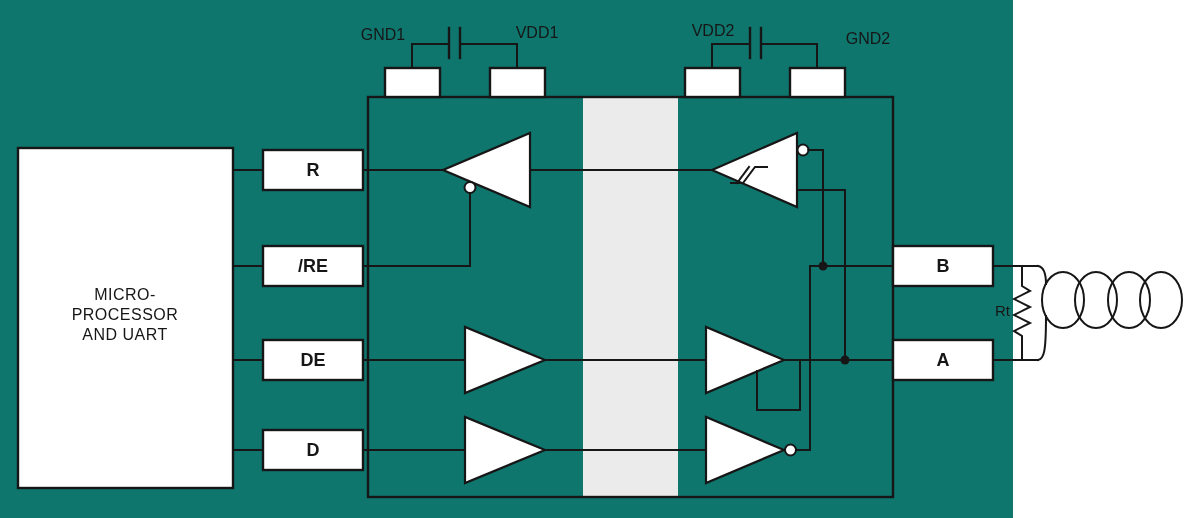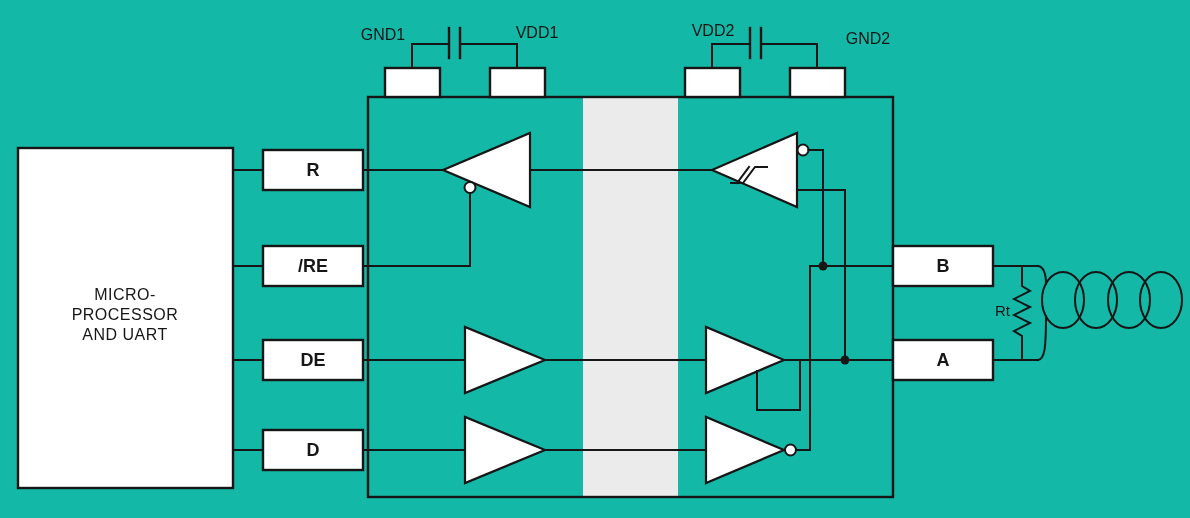--- a/index.html
+++ b/index.html
@@ -1,18 +1,18 @@
 <!DOCTYPE html>
 <html><head>
 <meta charset="utf-8">
 <style>
   html, body { margin: 0; padding: 0; background: #ffffff; }
   .stage {
-    width: 1190px; height: 518px; position: relative;
-    background: #14b8a6;
+    width: 1013px; height: 518px; position: relative;
+    background: #0f766e;
     font-family: "Liberation Sans", sans-serif;
   }
   svg { display: block; }
   text { font-family: "Liberation Sans", sans-serif; fill: #161616; }
   .wire   { stroke: #161616; stroke-width: 2;   fill: none; stroke-linecap: square; }
   .thick  { stroke: #161616; stroke-width: 2.4; fill: none; stroke-linecap: square; }
   .boxfill{ stroke: #161616; stroke-width: 2.4; fill: #ffffff; }
   .tri    { stroke: #161616; stroke-width: 2.2; fill: #ffffff; stroke-linejoin: miter; }
   .bubble { stroke: #161616; stroke-width: 2;   fill: #ffffff; }
   .dot    { fill: #161616; stroke: none; }

